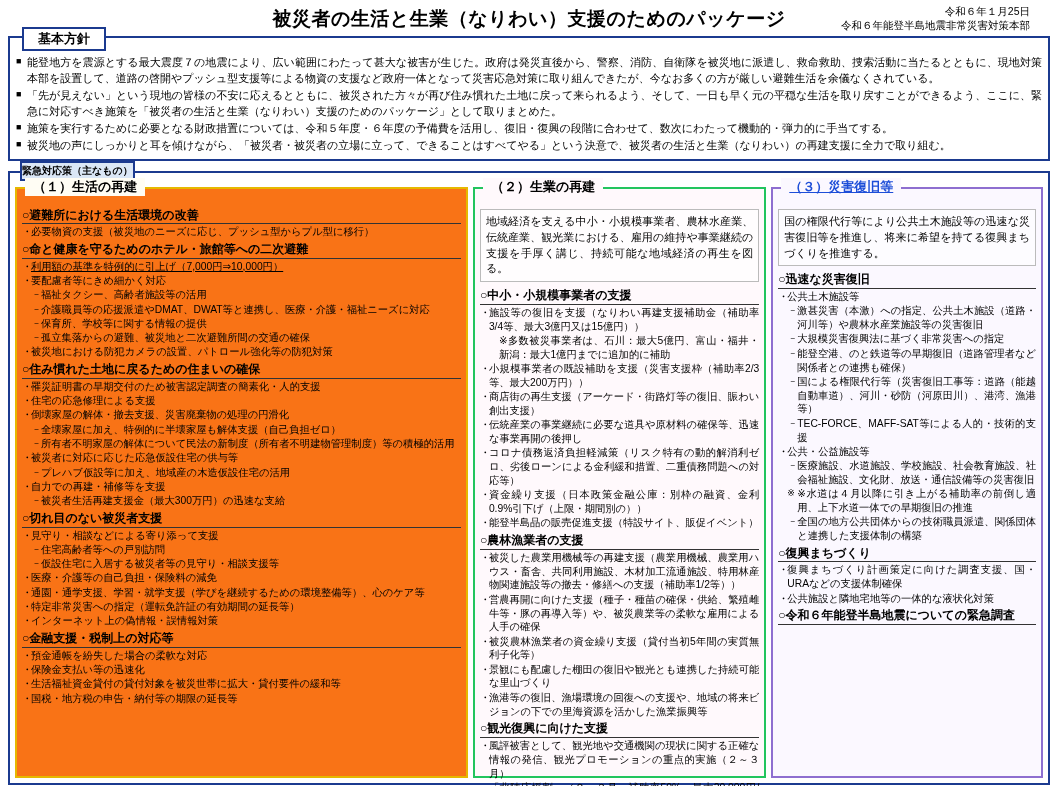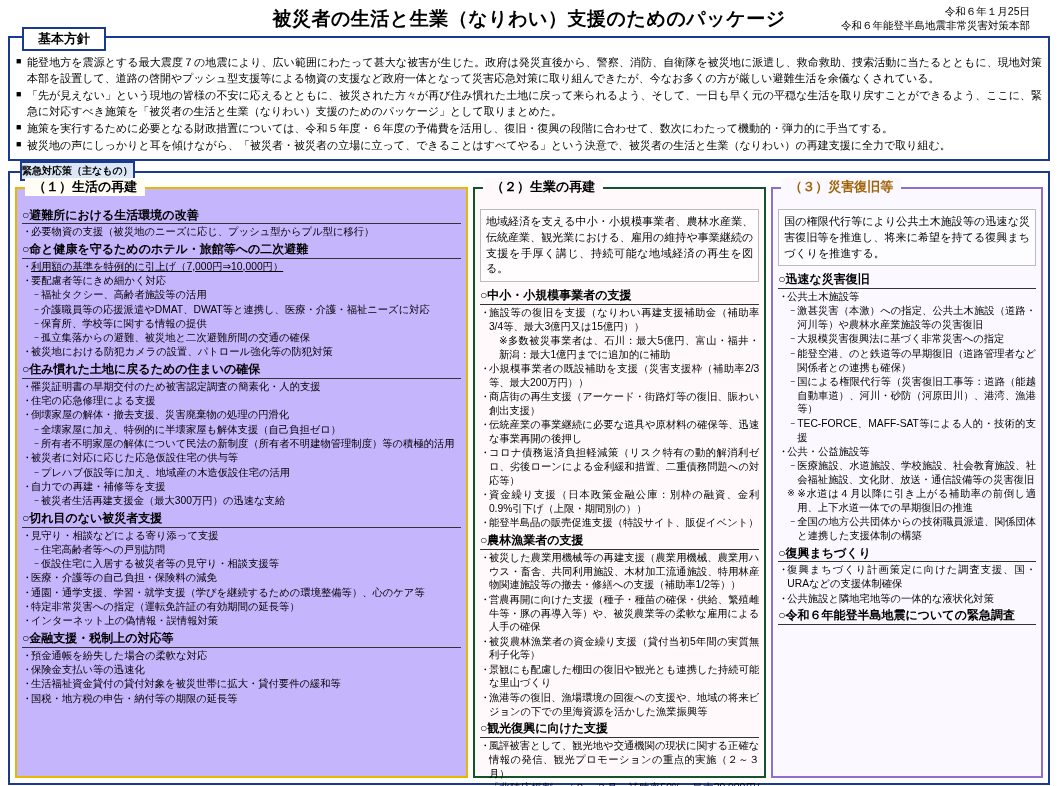--- a/index.html
+++ b/index.html
@@ -45,29 +45,29 @@
   .emg-box{
     border:2px solid #1b3a8f;margin-top:10px;position:relative;height:614px;
     padding:14px 5px 5px 5px;box-sizing:border-box;
   }
   .emg-label{
     position:absolute;left:10px;top:-12px;background:#dbe7f6;border:2px solid #1b3a8f;
     font-weight:bold;font-size:10px;padding:1px 0;
   }
   .cols{display:flex;gap:5px;height:100%;}
   .col{box-sizing:border-box;position:relative;padding:16px 5px 4px 5px;}
-  .col-1{width:501px;border:2px solid #e6b800;background:#c4b5fd;}
-  .col-2{width:324px;border:2px solid #14532d;background:#fff9fc;}
+  .col-1{width:501px;border:2px solid #e6b800;background:#f97316;}
+  .col-2{width:324px;border:2px solid #22c55e;background:#fff9fc;}
   .col-3{width:300px;border:2px solid #8e6fd0;background:#fbf8ff;}
   .col-head{
     position:absolute;top:-11px;left:8px;font-weight:bold;font-size:13px;padding:0 8px;
   }
   .col-1 .col-head{background:#fffdf4;color:#000;}
   .col-2 .col-head{background:#fff9fc;color:#000;}
-  .col-3 .col-head{background:#fbf8ff;color:#a16207;}
+  .col-3 .col-head{background:#fbf8ff;color:#1d4ed8;text-decoration:underline;}
 
   .lead{
     font-size:11px;line-height:1.45;border:1px solid #bbb;background:#fff;
     padding:4px 5px;margin:4px 0 6px 0;text-align:justify;
   }
   .col-1 .lead{background:#fffef8;}
   .col-2 .lead{background:#fffdfe;}
   .col-3 .lead{background:#fdfcff;}
 
   .grp{margin-bottom:3px;}

